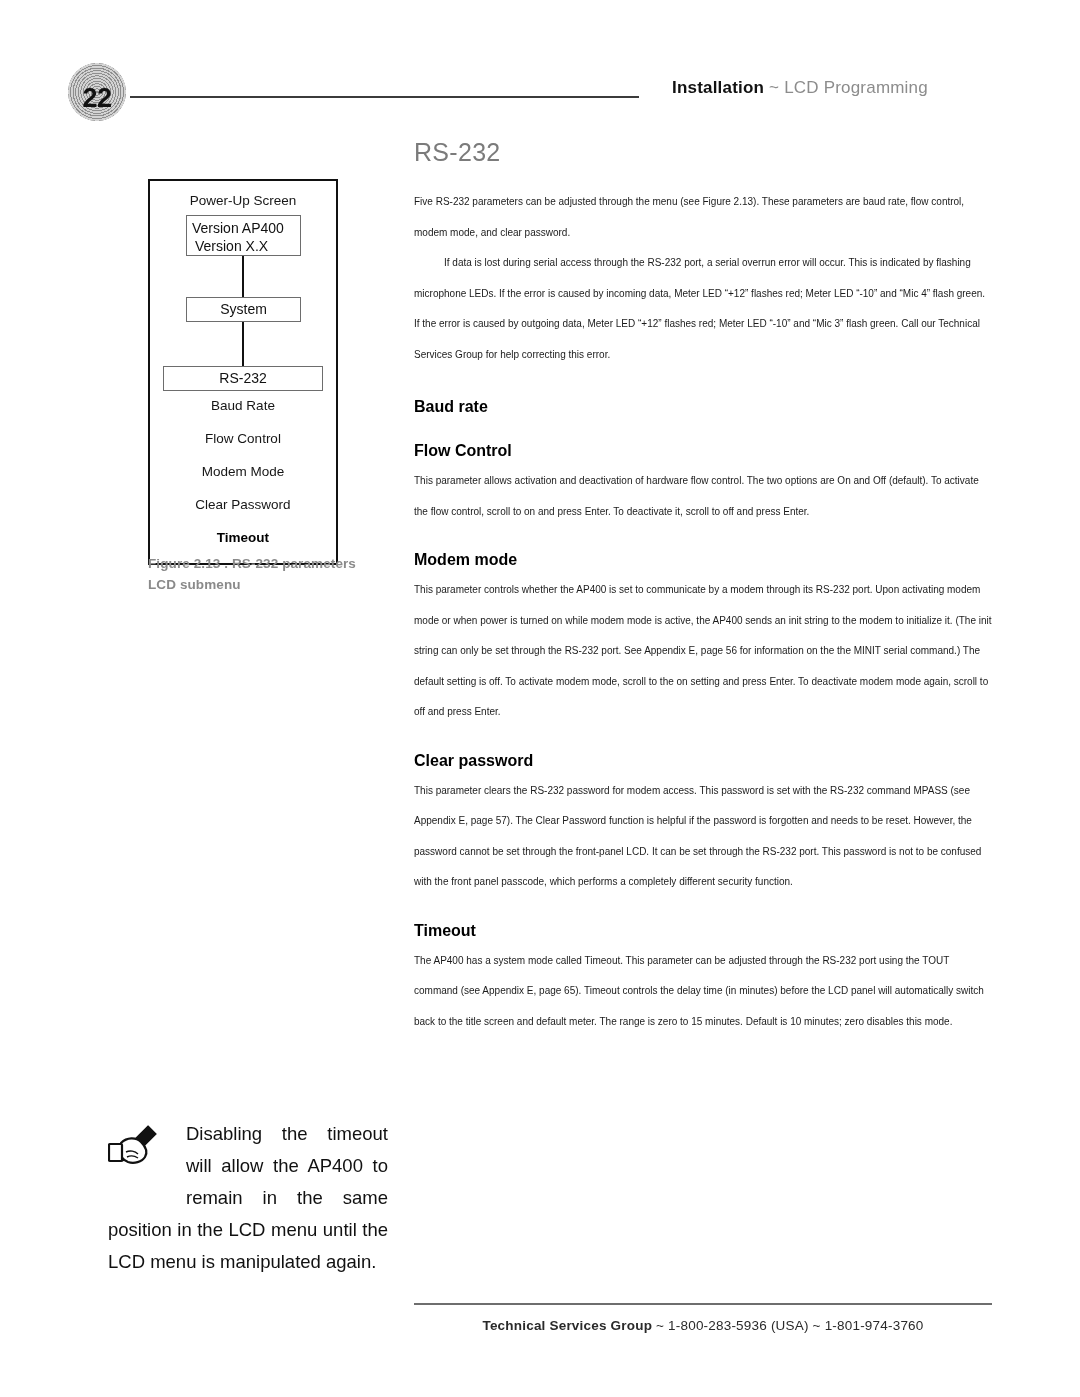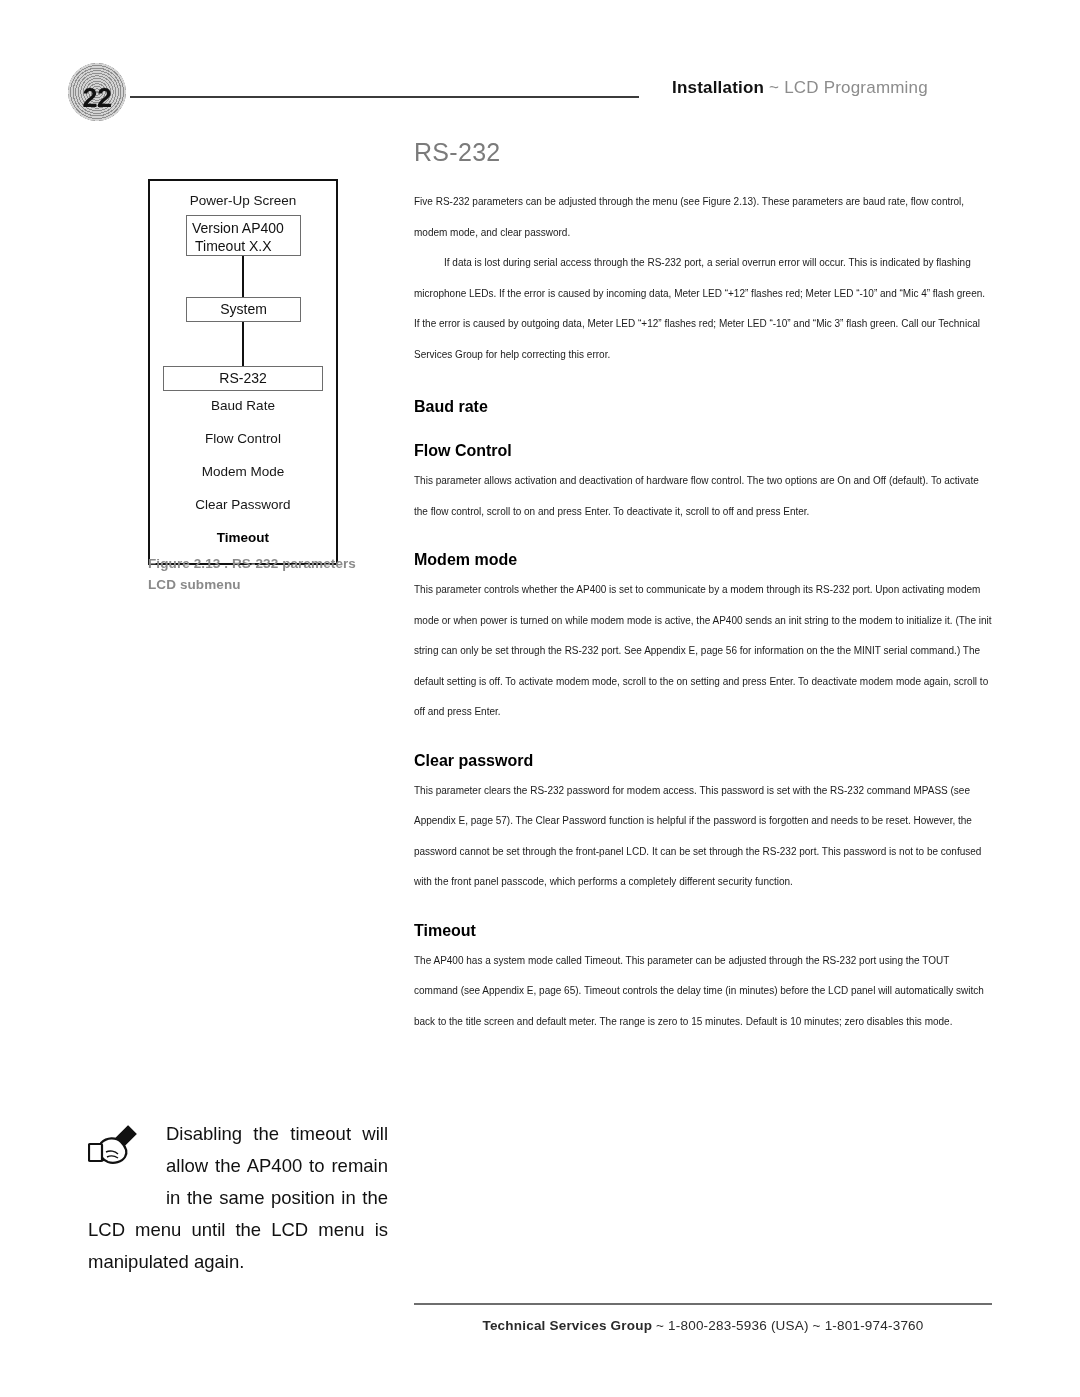--- a/index.html
+++ b/index.html
@@ -148,20 +148,21 @@
     position: absolute;
     left: 88px; top: 1118px;
     width: 300px;
   }
   #note-text {
     font-size: 18.5px;
     line-height: 32px;
     color: #111;
     text-align: justify;
     text-align-last: left;
+    margin-left: 20px;
   }
   #note-icon-float {
     float: left;
     width: 78px;
     height: 96px;
     shape-outside: inset(0);
   }
 
   
   #main {
@@ -226,21 +227,21 @@
   </div>
 </div>
 
 <div id="figure-block">
   <div id="figure-box">
 
     <div class="fig-label" id="lbl-powerup">Power-Up Screen</div>
 
     <div class="fig-node" id="node-powerup">
       <div class="l1">Version   AP400</div>
-      <div class="l2">Timeout X.X</div>
+      <div class="l2">Version X.X</div>
     </div>
 
     <div class="connector" id="conn-1"></div>
 
     <div class="fig-node" id="node-system">System</div>
 
     <div class="connector" id="conn-2"></div>
 
     <div class="fig-node" id="node-rs232">RS-232</div>
 

